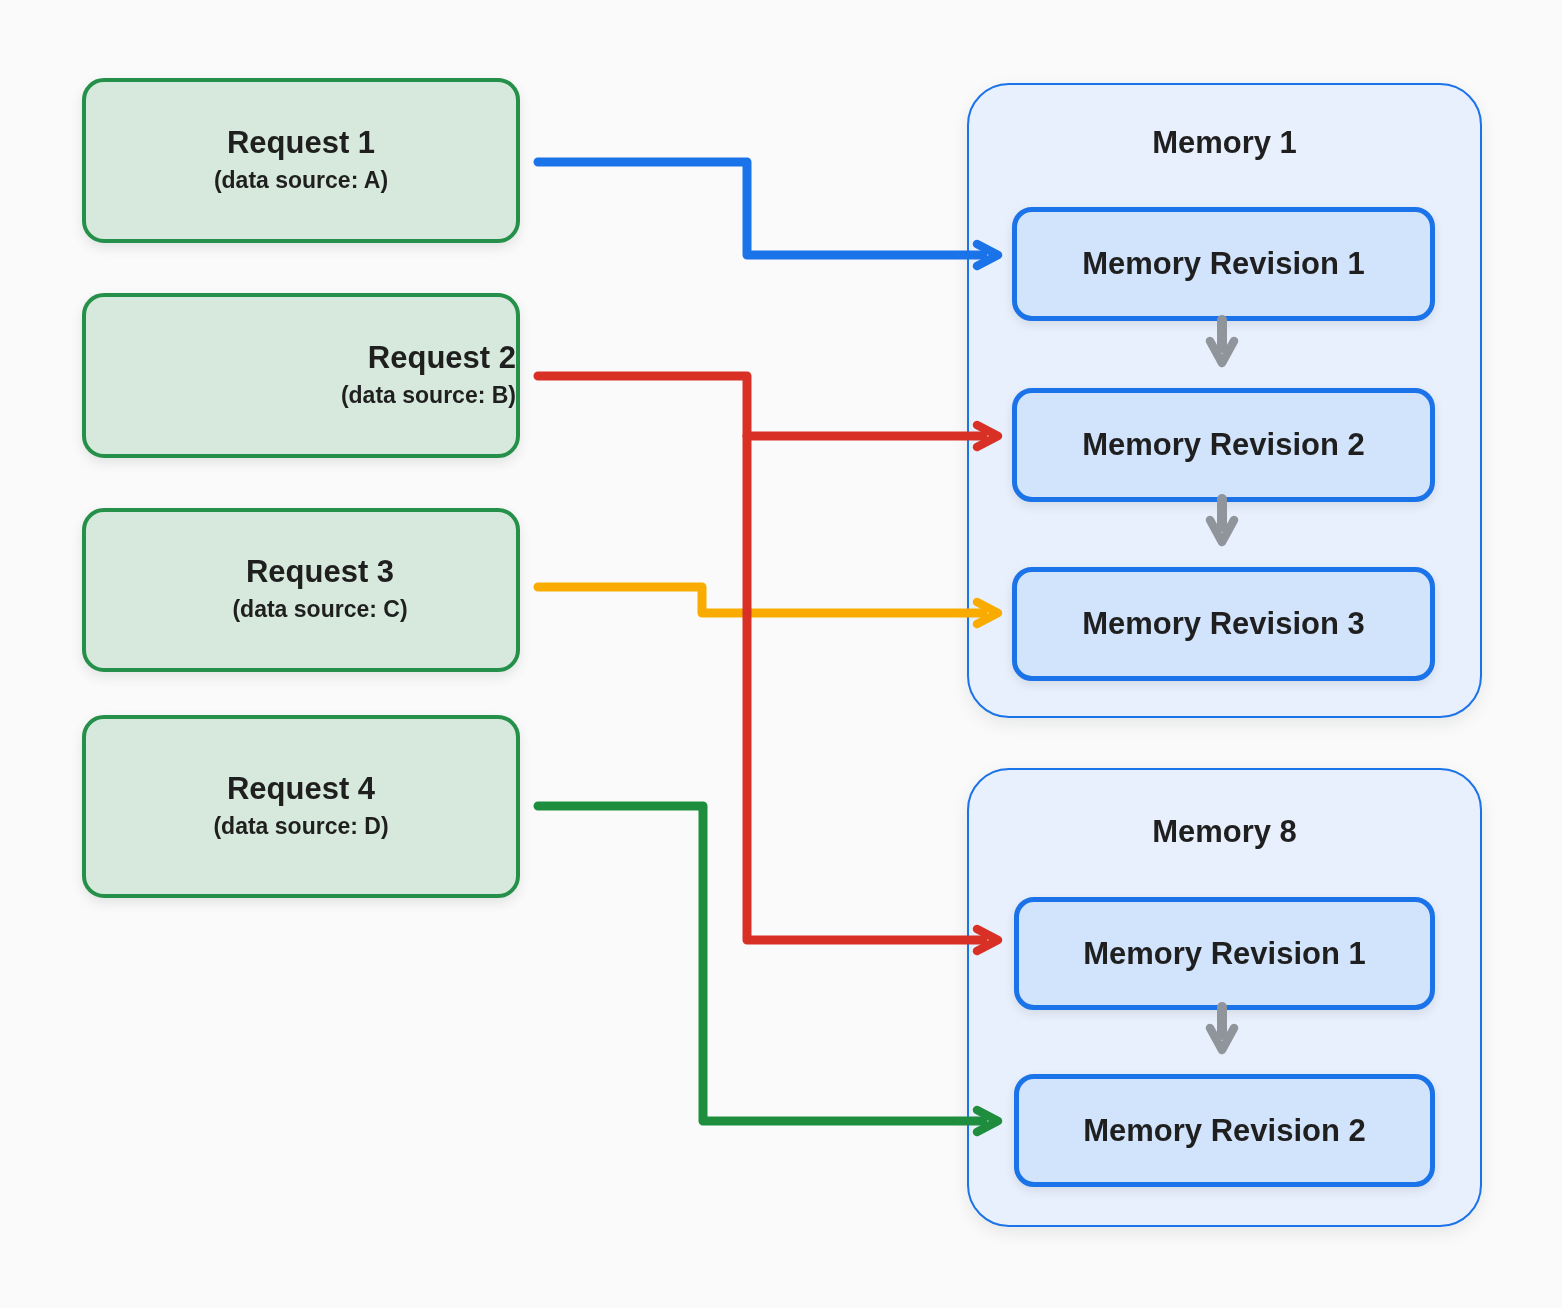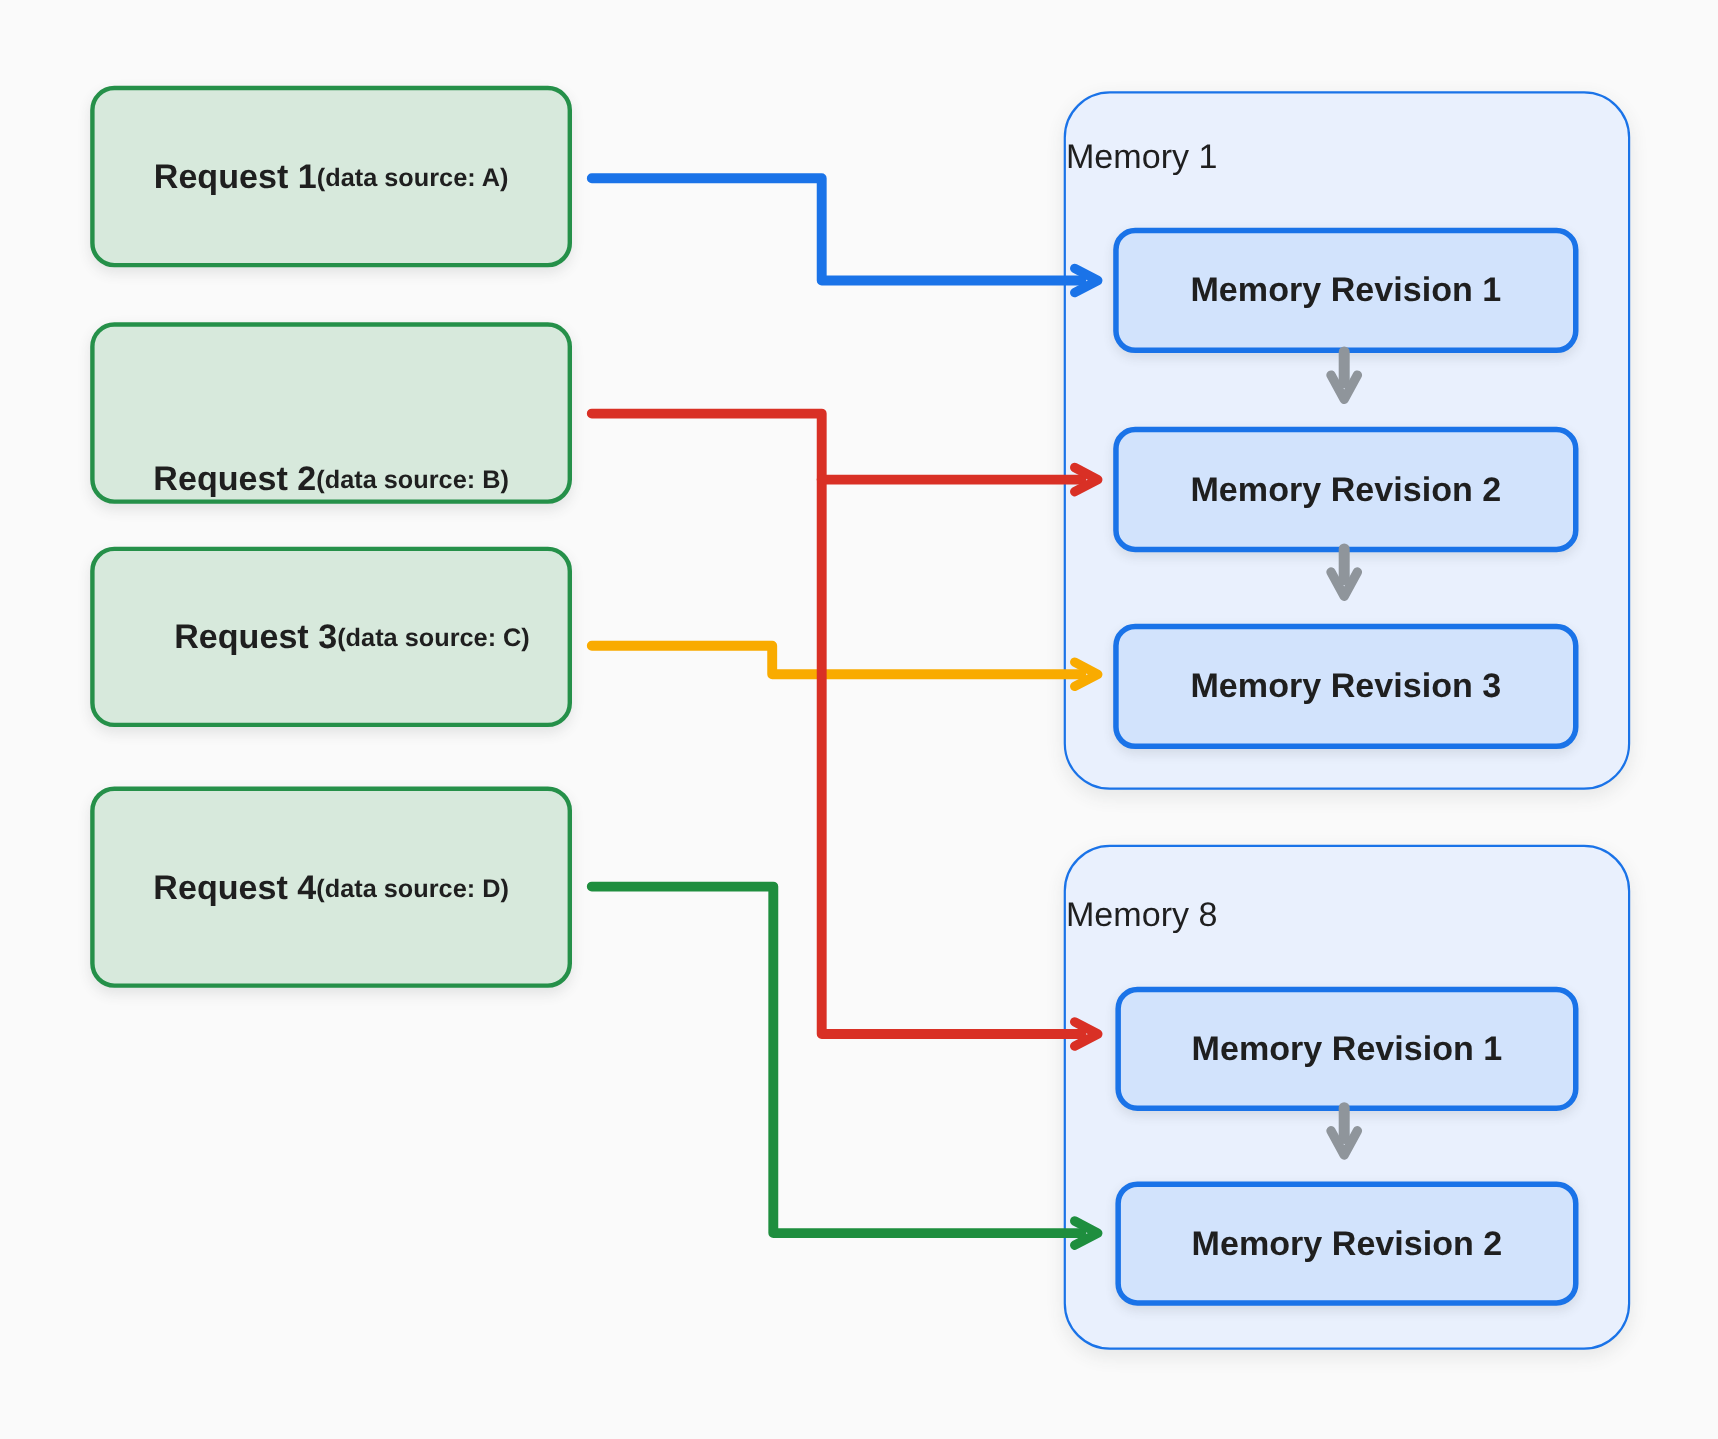--- a/index.html
+++ b/index.html
@@ -18,21 +18,21 @@
   }
   .request-box {
     position: absolute;
     width: 438px;
     height: 165px;
     box-sizing: border-box;
     background: #d7e9dc;
     border: 4px solid #259049;
     border-radius: 22px;
     display: flex;
-    flex-direction: row;
+    flex-direction: column;
     align-items: center;
     justify-content: center;
     box-shadow: 0 5px 12px rgba(60,64,67,0.12);
     z-index: 1;
   }
   .req-title {
     font-size: 31px;
     font-weight: 600;
     line-height: 38px;
   }
@@ -47,23 +47,23 @@
     background: #e9f0fd;
     border: 2.5px solid #1a73e8;
     border-radius: 42px;
     box-shadow: 0 6px 16px rgba(60,64,67,0.10);
     z-index: 1;
   }
   .memory-title {
     position: absolute;
     left: 0;
     right: 0;
-    text-align: left;
+    text-align: center;
     font-size: 31px;
-    font-weight: 400;
+    font-weight: 700;
   }
   .revision {
     position: absolute;
     box-sizing: border-box;
     background: #d2e3fc;
     border: 5px solid #1a73e8;
     border-radius: 20px;
     display: flex;
     align-items: center;
     justify-content: center;
@@ -103,21 +103,21 @@
 <div class="canvas">
 
   <div class="request-box" style="left:82px; top:78px;">
     <div class="req-title">Request 1</div>
     <div class="req-sub">(data source: A)</div>
   </div>
   <div class="request-box" style="left:82px; top:293px;align-items:flex-end;">
     <div class="req-title">Request 2</div>
     <div class="req-sub">(data source: B)</div>
   </div>
-  <div class="request-box" style="left:82px; top:497px; height:164px;padding-left:38px;">
+  <div class="request-box" style="left:82px; top:508px; height:164px;padding-left:38px;">
     <div class="req-title">Request 3</div>
     <div class="req-sub">(data source: C)</div>
   </div>
   <div class="request-box" style="left:82px; top:715px; height:183px;">
     <div class="req-title">Request 4</div>
     <div class="req-sub">(data source: D)</div>
   </div>
 
   <div class="memory" style="left:967px; top:83px; width:515px; height:635px;">
     <div class="memory-title" style="top:40px;">Memory 1</div>

